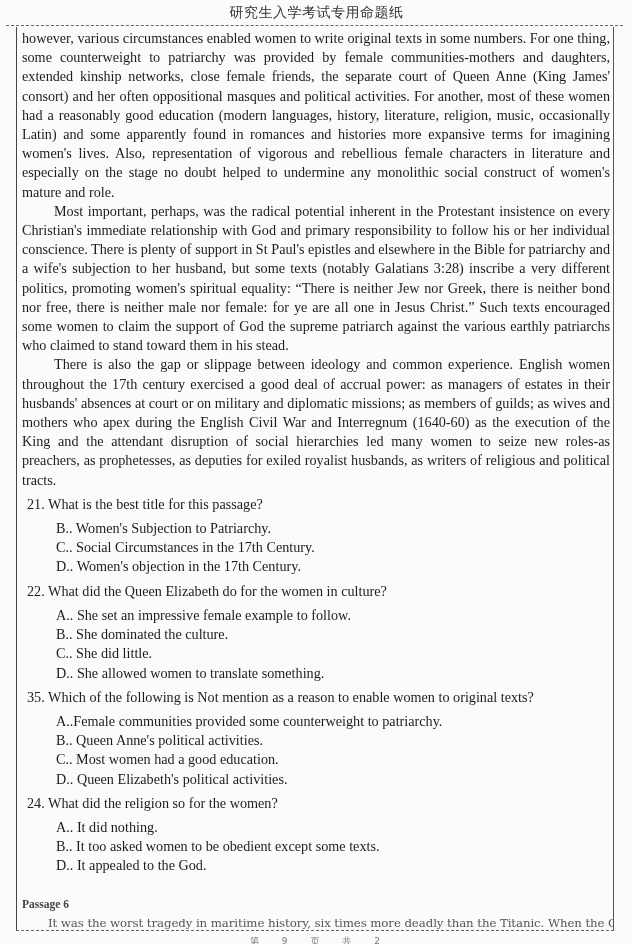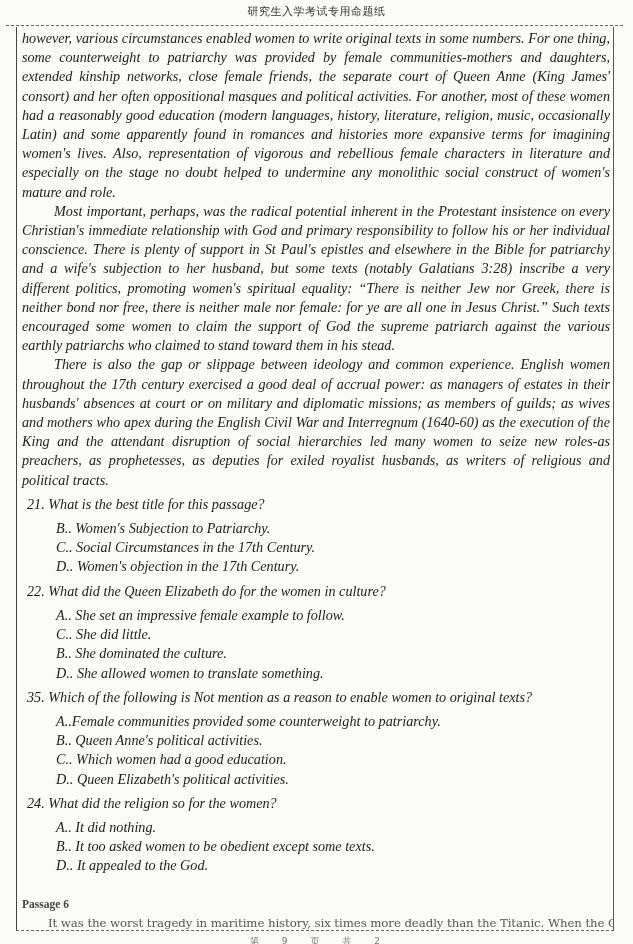--- a/index.html
+++ b/index.html
@@ -2,35 +2,35 @@
 <html><head>
   <meta charset="utf-8">
   <style>
     html, body { margin:0; padding:0; }
     body {
       width:633px; height:944px; background:#fbfbfa; overflow:hidden;
       position:relative; font-family:"Liberation Serif", serif; color:#1c1c1c;
     }
     .header {
       position:absolute; top:4px; left:0; width:633px; text-align:center;
-      font-family:"DejaVu Sans", sans-serif; font-size:11px; color:#333; letter-spacing:0.5px;
+      font-family:"DejaVu Sans", sans-serif; font-size:14px; color:#333; letter-spacing:0.5px;
     }
     .header-rule {
       position:absolute; top:25px; left:6px; width:617px; height:0;
       border-top:1px dashed #666;
     }
     .frame {
       position:absolute; top:27px; left:16px; width:598px; height:904px;
       border-left:1px solid #444; border-right:1px solid #555;
       border-bottom:1px dashed #666;
       box-sizing:border-box;
     }
     .content {
       position:absolute; top:29px; left:22px; width:588px;
-      font-size:14.2px; line-height:19.2px;font-style:italic;
+      font-size:14.2px; line-height:19.2px;
     }
     p.para { margin:0; text-align:justify; }
     p.indent { text-indent:32px; }
     .q { margin:5px; }
     .opt { margin:0 0 0 34px; }
     .passage-label {
       position:absolute; top:898px; left:22px; font-size:11.5px; font-weight:bold; color:#444;
     }
     .passage-first {
       position:absolute; top:916px; left:48px; width:566px; font-size:11.8px;
@@ -56,29 +56,29 @@
 
   <div>
     <p class="q">21. What is the best title for this passage?</p>
     <p class="opt">B.. Women's Subjection to Patriarchy.</p>
     <p class="opt">C.. Social Circumstances in the 17th Century.</p>
     <p class="opt">D.. Women's objection in the 17th Century.</p>
   </div>
   <div>
     <p class="q">22. What did the Queen Elizabeth do for the women in culture?</p>
     <p class="opt">A.. She set an impressive female example to follow.</p>
+    <p class="opt">B.. She dominated the culture.</p>
     <p class="opt">C.. She did little.</p>
-    <p class="opt">B.. She dominated the culture.</p>
     <p class="opt">D.. She allowed women to translate something.</p>
   </div>
   <div>
     <p class="q">35. Which of the following is Not mention as a reason to enable women to original texts?</p>
     <p class="opt">A..Female communities provided some counterweight to patriarchy.</p>
     <p class="opt">B.. Queen Anne's political activities.</p>
-    <p class="opt">C.. Which women had a good education.</p>
+    <p class="opt">C.. Most women had a good education.</p>
     <p class="opt">D.. Queen Elizabeth's political activities.</p>
   </div>
   <div>
     <p class="q">24. What did the religion so for the women?</p>
     <p class="opt">A.. It did nothing.</p>
     <p class="opt">B.. It too asked women to be obedient except some texts.</p>
     <p class="opt">D.. It appealed to the God.</p>
   </div>
 </div>
 

